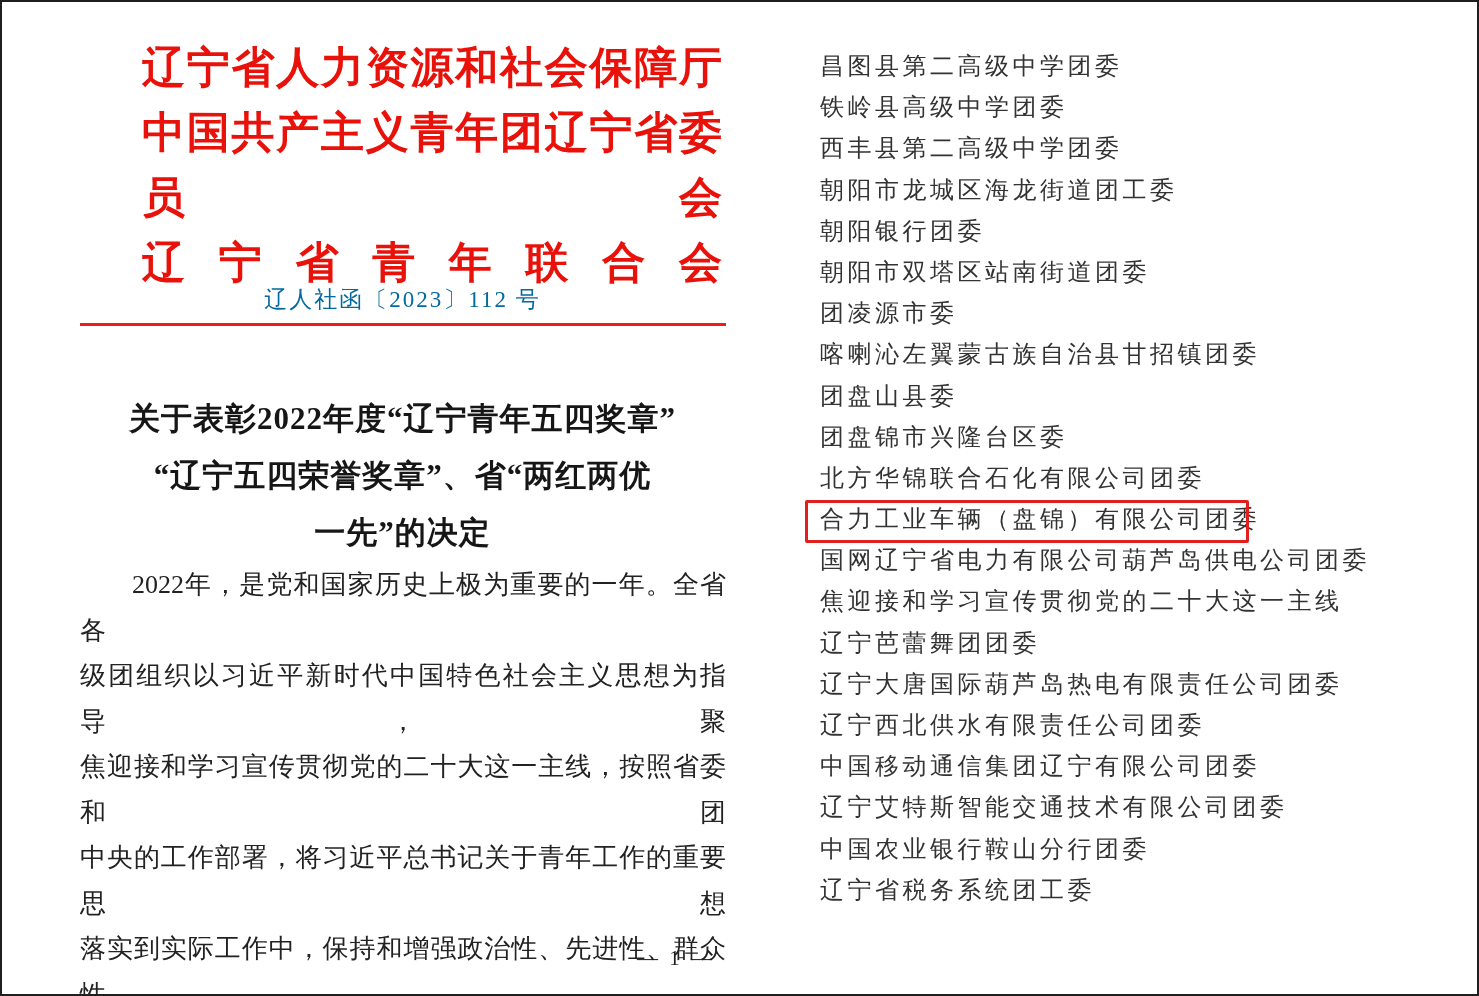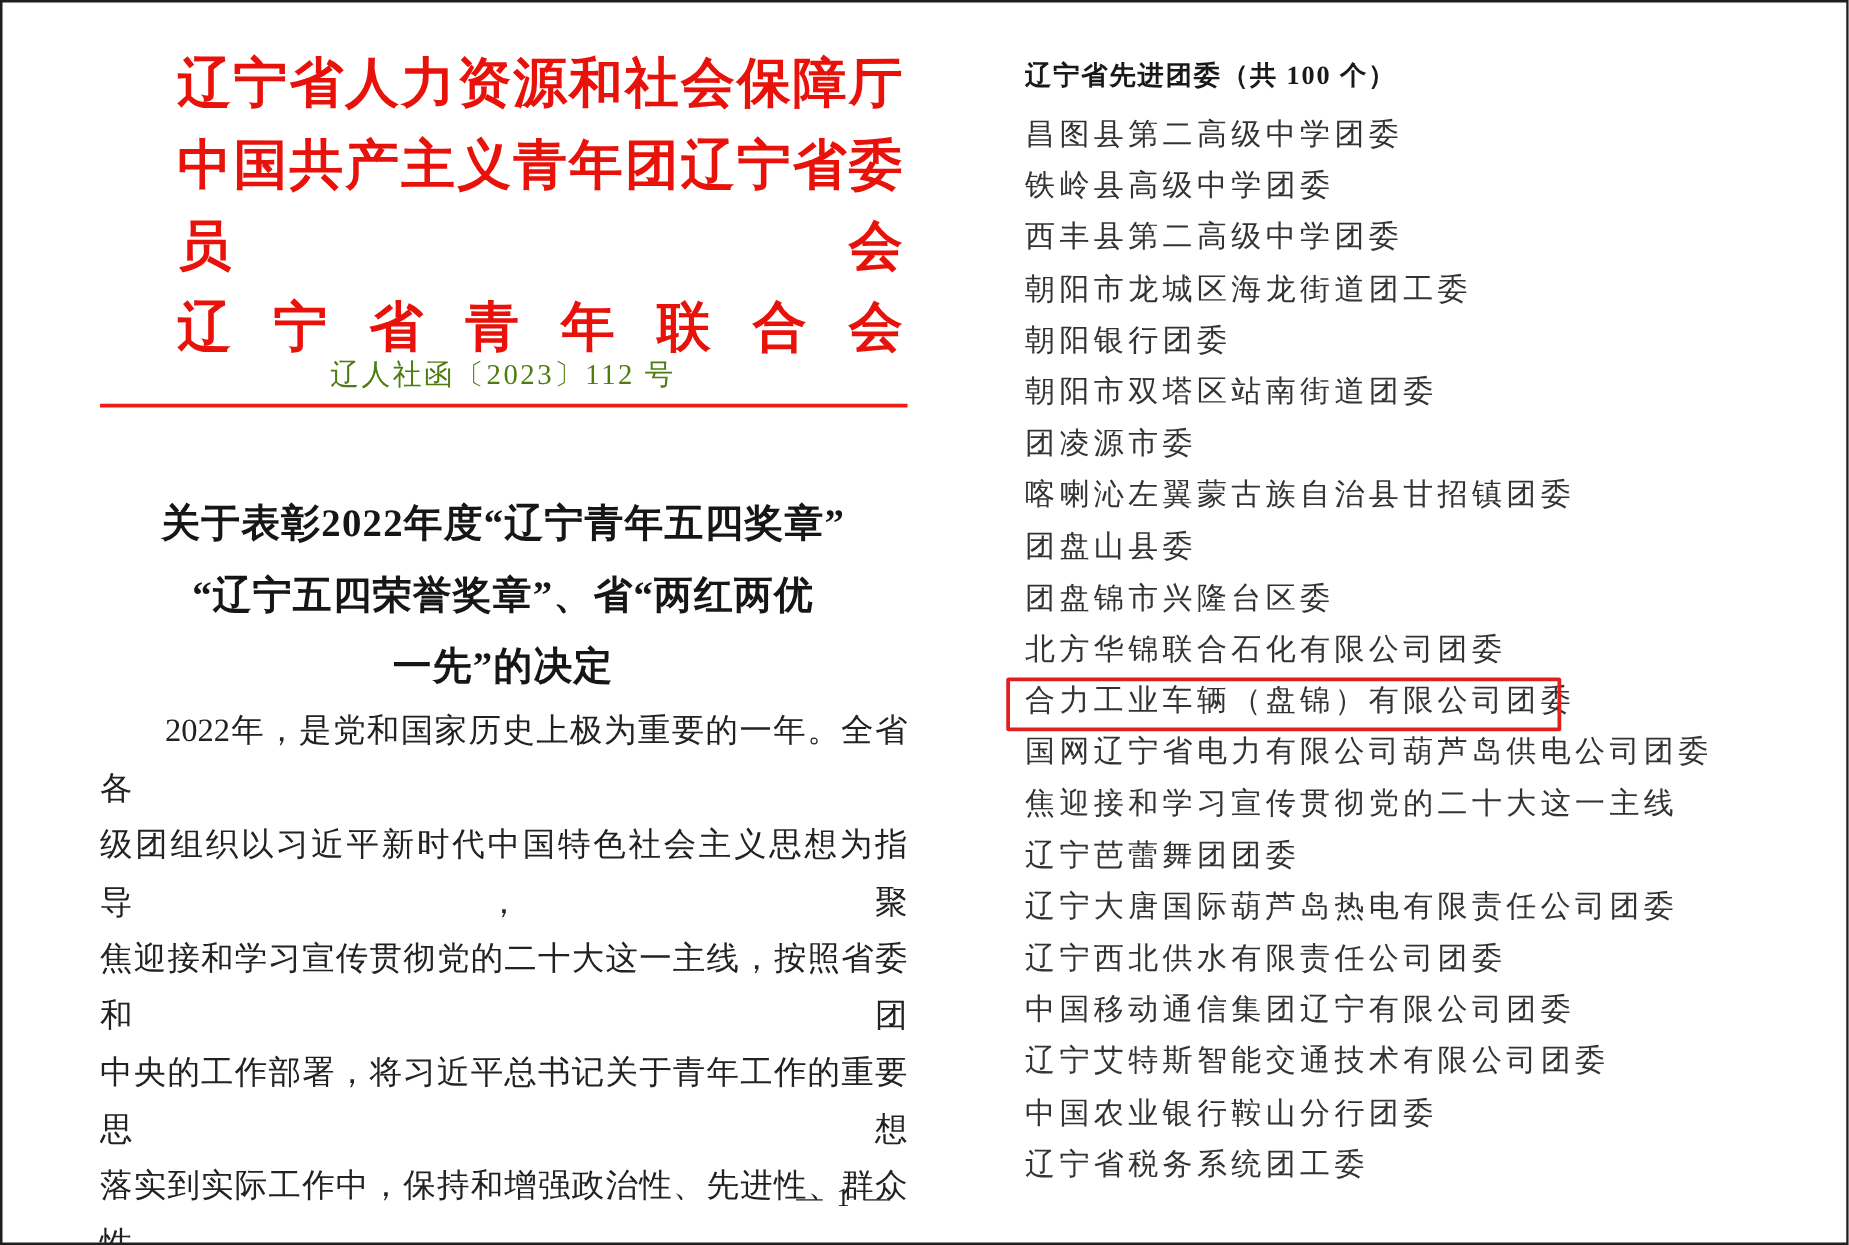--- a/index.html
+++ b/index.html
@@ -27,21 +27,21 @@
   .letterhead .lh-line {
     text-align: justify;
     text-align-last: justify;
     text-justify: inter-character;
   }
   .doc-number {
     position: absolute; left: 78px; top: 282px; width: 645px;
     text-align: center;
     font-size: 23px;
     letter-spacing: 2px;
-    color: #4d7c0f;
+    color: #0369a1;
   }
   .red-rule {
     position: absolute; left: 78px; top: 321px;
     width: 646px; height: 3px;
     background: var(--rule-red, #f11b1b);
   }
   .doc-title {
     position: absolute; left: 88px; top: 388px; width: 625px;
     text-align: center;
     font-weight: bold;
@@ -129,21 +129,20 @@
       <div class="b-line">焦迎接和学习宣传贯彻党的二十大这一主线，按照省委和团</div>
       <div class="b-line">中央的工作部署，将习近平总书记关于青年工作的重要思想</div>
       <div class="b-line">落实到实际工作中，保持和增强政治性、先进性、群众性，</div>
 
     </div>
 
     <div class="page-number">— 1 —</div>
   </div>
 
   <div class="award-list">
-    <div class="list-title">辽宁省先进团委（共 100 个）</div>
     <div class="list-item">昌图县第二高级中学团委</div>
     <div class="list-item">铁岭县高级中学团委</div>
     <div class="list-item">西丰县第二高级中学团委</div>
     <div class="list-item">朝阳市龙城区海龙街道团工委</div>
     <div class="list-item">朝阳银行团委</div>
     <div class="list-item">朝阳市双塔区站南街道团委</div>
     <div class="list-item">团凌源市委</div>
     <div class="list-item">喀喇沁左翼蒙古族自治县甘招镇团委</div>
     <div class="list-item">团盘山县委</div>
     <div class="list-item">团盘锦市兴隆台区委</div>

